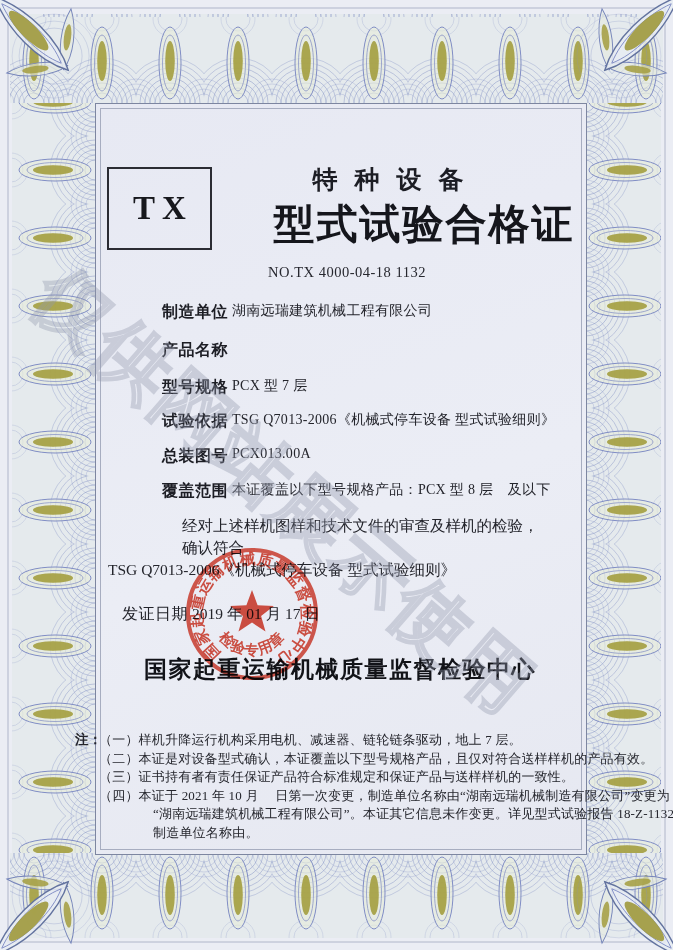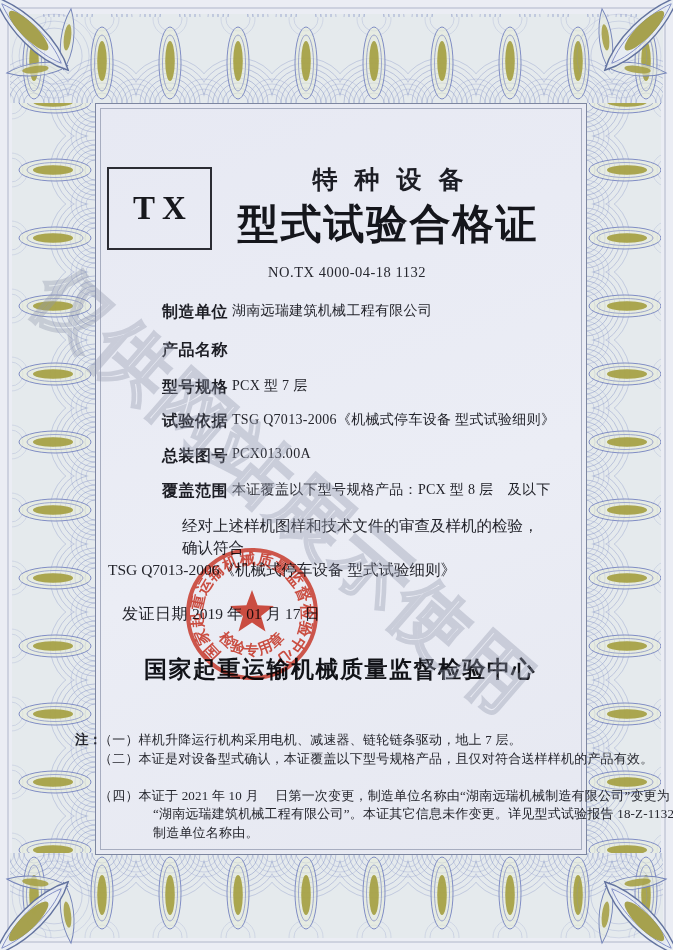--- a/index.html
+++ b/index.html
@@ -23,21 +23,21 @@
     position:absolute;left:107px;top:167px;width:101px;height:79px;
     border:2px solid #2b2c33;display:flex;align-items:center;justify-content:center;
     font-weight:bold;font-size:33px;letter-spacing:7px;text-indent:7px;color:#17181d;
   }
   .title-super{
     position:absolute;left:218px;top:163px;width:340px;text-align:center;
     font-size:25px;font-weight:700;letter-spacing:17px;text-indent:17px;color:#1c1d24;
   }
   .title-main{
     position:absolute;left:213px;top:197px;width:350px;text-align:center;
-    font-size:41px;font-weight:bold;letter-spacing:2px;color:#15161c;
+    font-size:41px;font-weight:bold;letter-spacing:2px;color:#15161c;padding-left:36px;
   }
   .cert-no{
     position:absolute;left:107px;top:264px;width:480px;text-align:center;
     font-family:Liberation Serif, serif;
     font-size:14.5px;letter-spacing:.5px;color:#26272e;
   }
   .field-row{position:absolute;left:16px;top:0;width:560px;height:20px;margin-left:24px;}
   .field-label{position:absolute;left:122px;font-size:16px;font-weight:bold;letter-spacing:.5px;color:#1d1e25;}
   .field-value{position:absolute;left:192px;font-size:14px;font-weight:500;letter-spacing:.3px;color:#24252c;white-space:nowrap;}
   .row-0{top:302px}.row-1{top:340px}.row-2{top:377px}.row-3{top:411px}.row-4{top:446px}.row-5{top:481px}
@@ -185,20 +185,21 @@
     </div>
 
     <div class="issue-label">发证日期</div>
     <div class="issue-value">2019 年 01 月 17 日</div>
 
     <div class="authority">国家起重运输机械质量监督检验中心</div>
 
     <div class="note-mark">注：</div>
     <div class="note-line nl-0">（一）样机升降运行机构采用电机、减速器、链轮链条驱动，地上 7 层。</div>
     <div class="note-line nl-1">（二）本证是对设备型式确认，本证覆盖以下型号规格产品，且仅对符合送样样机的产品有效。</div>
+    <div class="note-line nl-2">（三）证书持有者有责任保证产品符合标准规定和保证产品与送样样机的一致性。</div>
     <div class="note-line nl-3">（四）本证于 2021 年 10 月　 日第一次变更，制造单位名称由“湖南远瑞机械制造有限公司”变更为</div>
     <div class="note-line nl-4">“湖南远瑞建筑机械工程有限公司”。本证其它信息未作变更。详见型式试验报告 18-Z-1132 制</div>
     <div class="note-line nl-5">制造单位名称由。</div>
   </div>
 
   <svg class="stamp" width="148" height="148" viewBox="0 0 148 148">
     <defs>
       <path id="ringPath" d="M 74,124 A 50,50 0 1,1 74.01,124"></path>
       <path id="bottomArc" d="M 42.4,99.7 A 41,41 0 0,0 105.6,99.7"></path>
     </defs>

